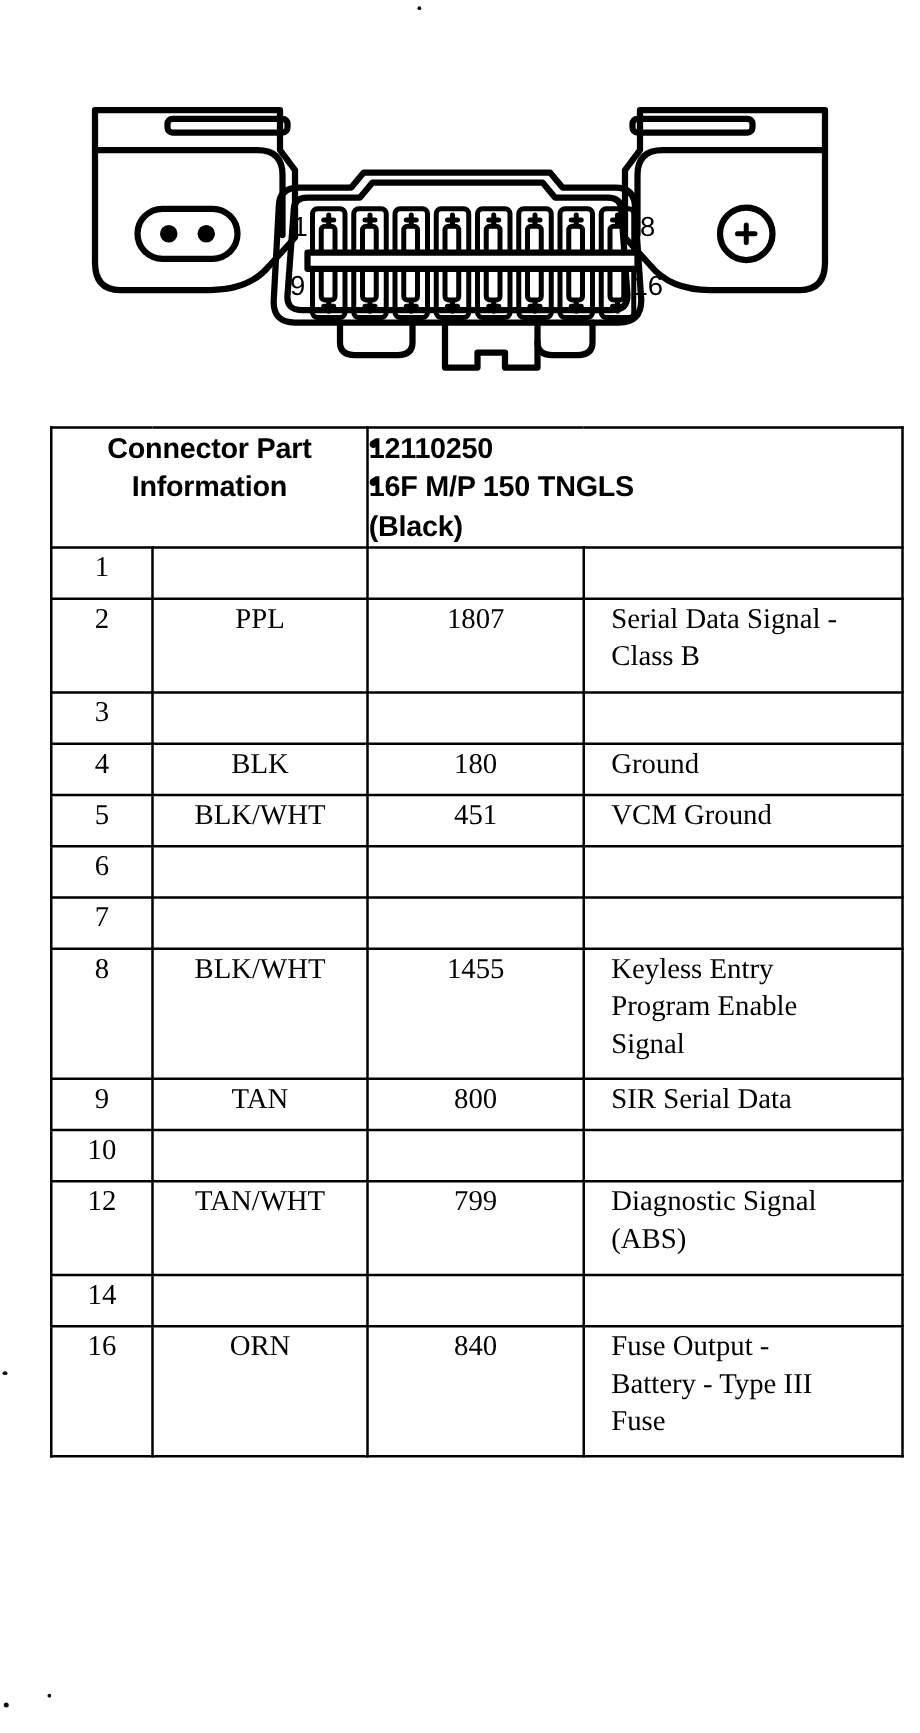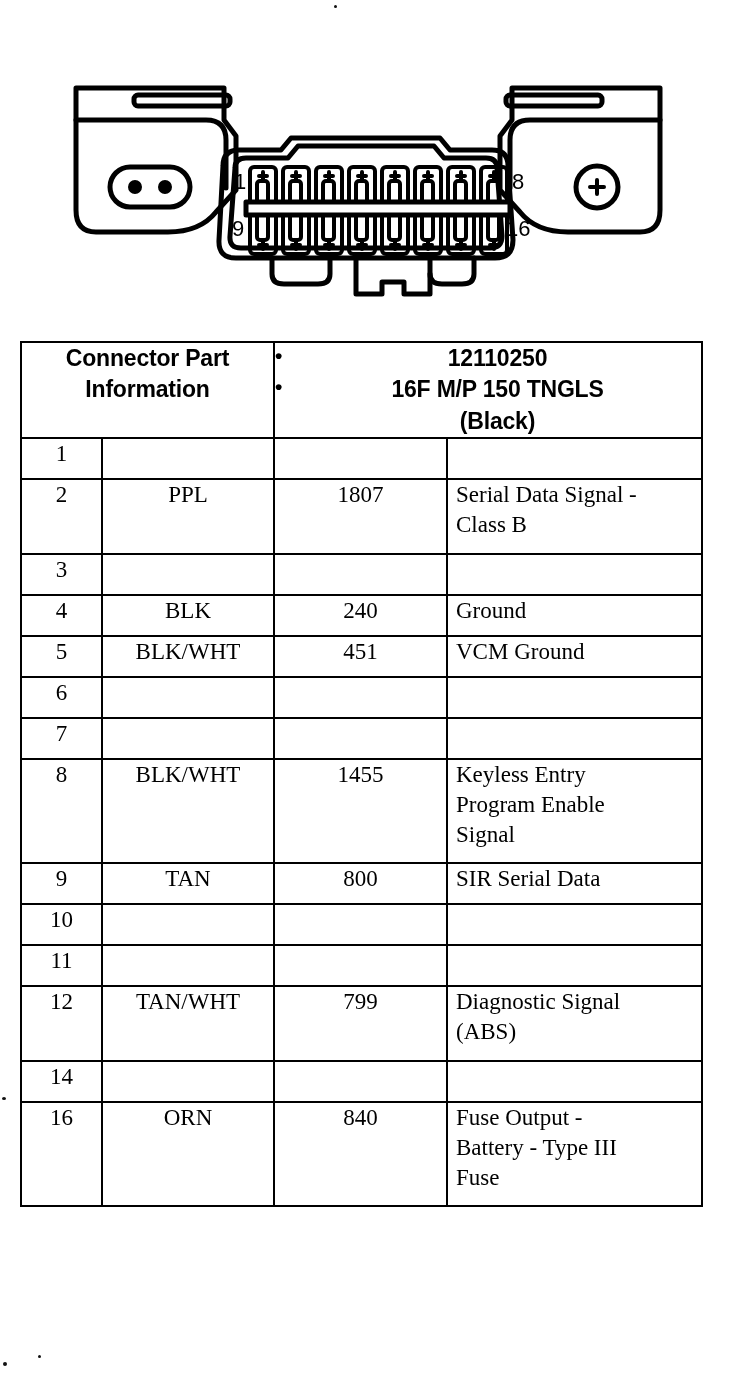--- a/index.html
+++ b/index.html
@@ -37,21 +37,21 @@
     left: 0;
     top: 62px;
     width: 736px;
     height: 250px;
   }
   #connector-figure svg { display: block; }
 
   
   #pinout-table-wrap {
     position: absolute;
-    left: 20px;
+    left: 40px;
     top: 341px;
     width: 593px;
     border-radius: 13px;
   }
   table.pinout {
     border-collapse: collapse;
     table-layout: fixed;
     width: 681px;
     background: #fff;
   }
@@ -88,22 +88,20 @@
     height: 86px;
     box-sizing: border-box;
   }
   .hdr-bullets ul {
     margin: 0;
     padding: 0;
     list-style: none;
   }
   .hdr-bullets li {
     position: relative;
-    padding-left: 19px;
-    text-align: center;
   }
   .hdr-bullets li::before {
     content: "\2022";
     position: absolute;
     left: 0;
     top: -1px;
     font-size: 21px;
   }
   .hdr-bullets li .cont {
     display: block;
@@ -125,21 +123,21 @@
 
   
   .cell {
     font-family: "Liberation Serif", serif;
     font-size: 23px;
     line-height: 1.30;
     padding: 5px 4px 6px 4px;
     box-sizing: border-box;
   }
   .cell.ctr  { text-align: center; }
-  .cell.left { text-align: left; padding-left: 8px; }
+  .cell.left { text-align: left; padding-left: 21px; }
   tr.r-single td { height: 41px; }
   tr.r-double td { height: 75px; }
   tr.r-triple td { height: 104px; }
 </style>
 </head>
 <body>
 
 <div class="speck" id="speck-top"></div>
 <div class="speck" id="speck-left1"></div>
 <div class="speck" id="speck-left2"></div>
@@ -340,21 +338,21 @@
       <tr class="r-single">
         <td class="cell ctr">3</td>
         <td class="cell ctr"></td>
         <td class="cell ctr"></td>
         <td class="cell left"></td>
       </tr>
 
       <tr class="r-single">
         <td class="cell ctr">4</td>
         <td class="cell ctr">BLK</td>
-        <td class="cell ctr">240</td>
+        <td class="cell ctr">180</td>
         <td class="cell left">Ground</td>
       </tr>
 
       <tr class="r-single">
         <td class="cell ctr">5</td>
         <td class="cell ctr">BLK/WHT</td>
         <td class="cell ctr">451</td>
         <td class="cell left">VCM Ground</td>
       </tr>
 
@@ -390,26 +388,20 @@
         <td class="cell left">SIR Serial Data</td>
       </tr>
 
       <tr class="r-single">
         <td class="cell ctr">10</td>
         <td class="cell ctr"></td>
         <td class="cell ctr"></td>
         <td class="cell left"></td>
       </tr>
 
-      <tr class="r-single">
-        <td class="cell ctr">11</td>
-        <td class="cell ctr"></td>
-        <td class="cell ctr"></td>
-        <td class="cell left"></td>
-      </tr>
 
       <tr class="r-double">
         <td class="cell ctr">12</td>
         <td class="cell ctr">TAN/WHT</td>
         <td class="cell ctr">799</td>
         <td class="cell left">
           <div>Diagnostic Signal</div>
           <div>(ABS)</div>
         </td>
       </tr>

